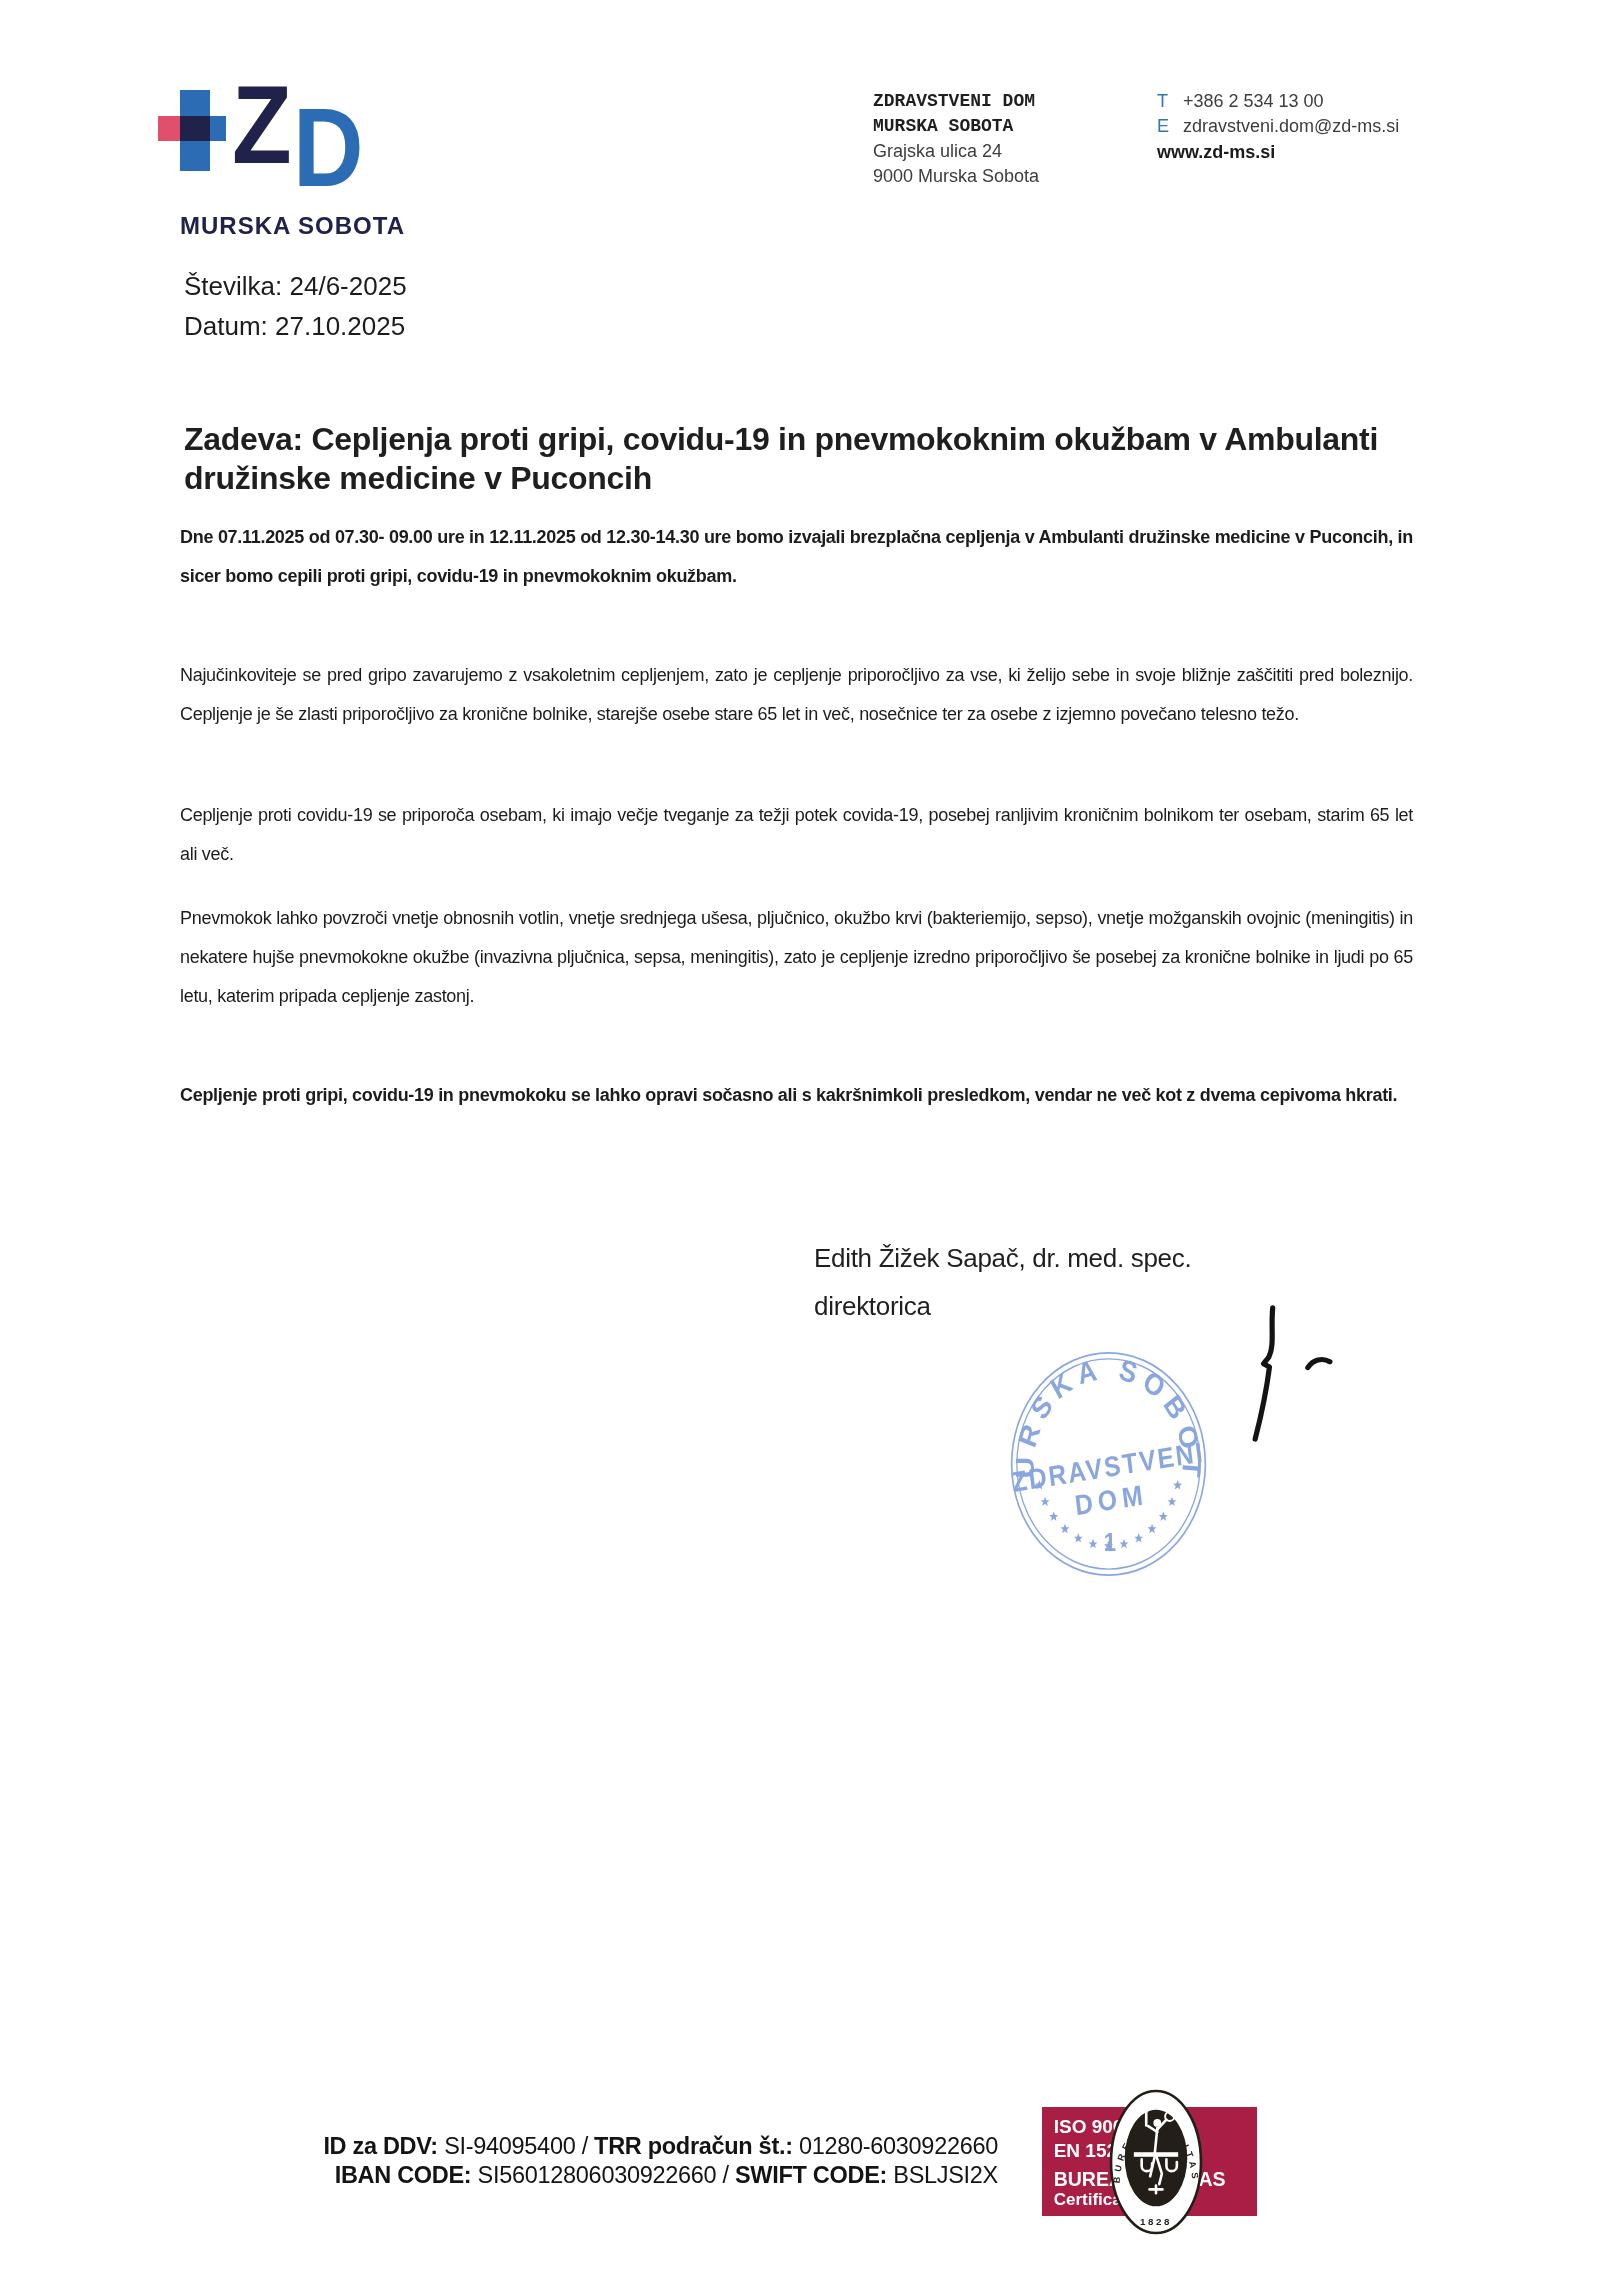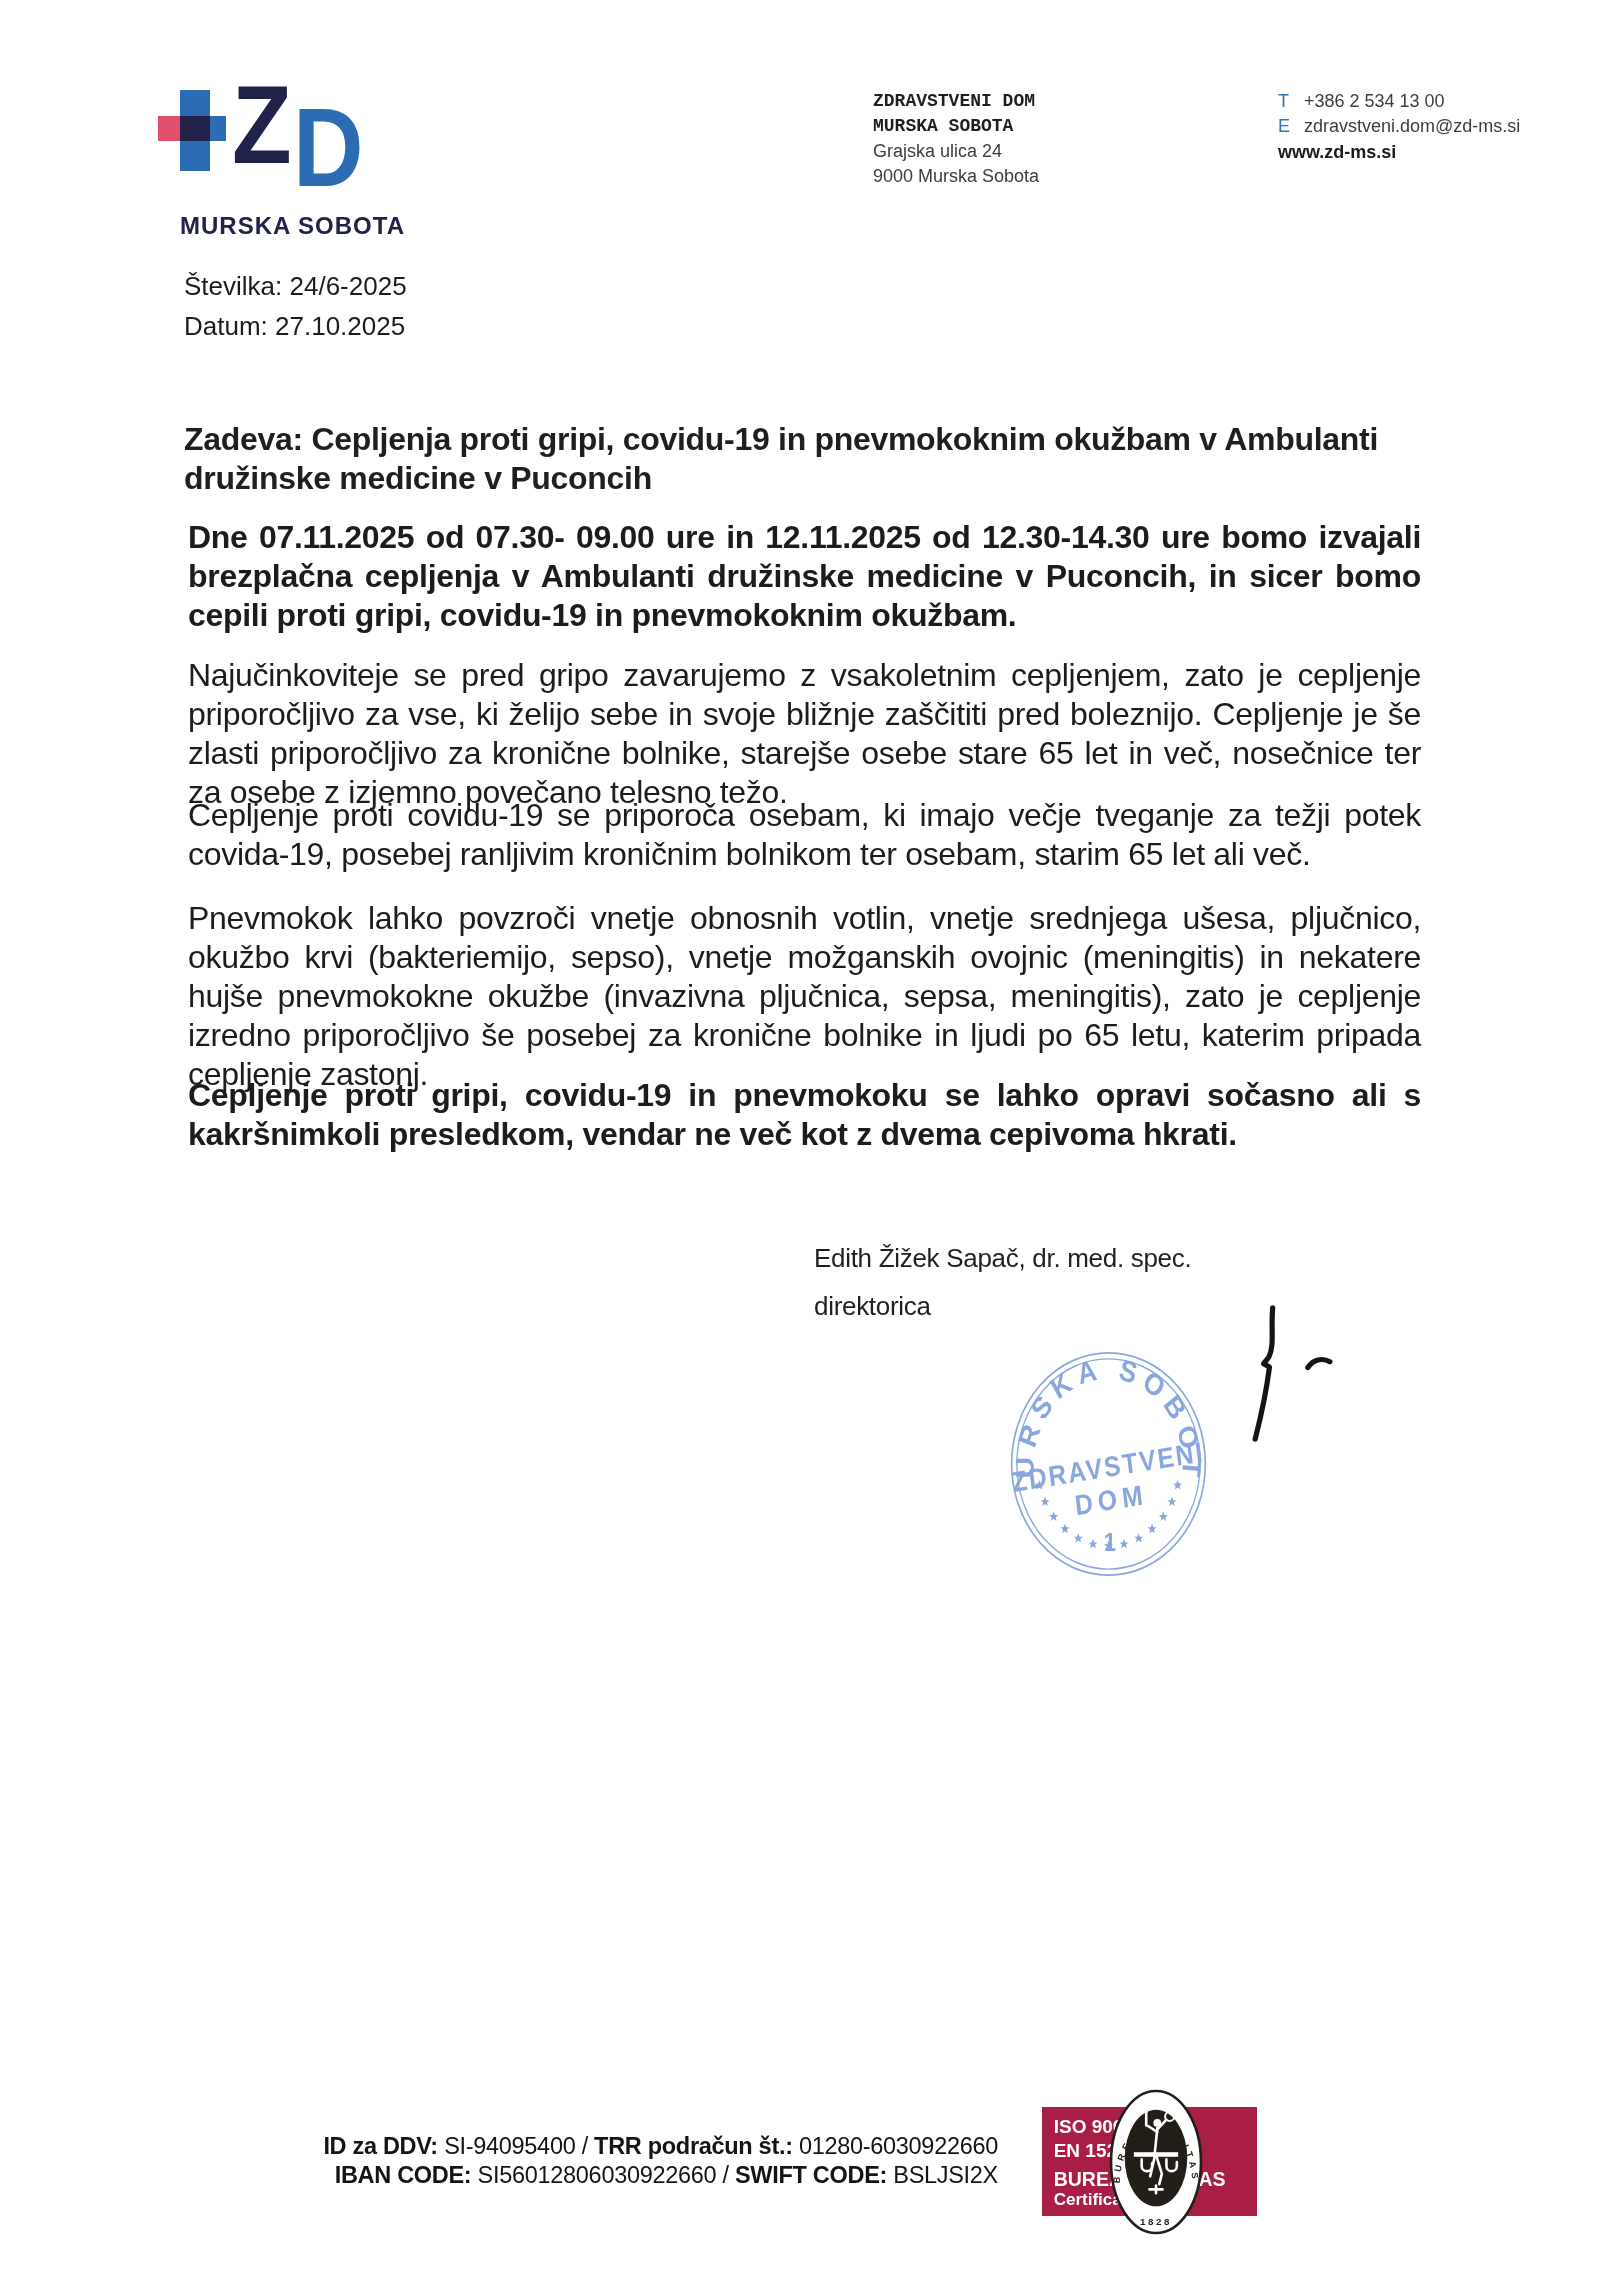--- a/index.html
+++ b/index.html
@@ -14,27 +14,27 @@
   .cp-red{left:158px;top:116px;width:22px;height:25.4px;background:#e0506a;}
   .cp-navy{left:180px;top:116px;width:30px;height:25.4px;background:#20224a;}
   .cp-right{left:210px;top:116px;width:16.3px;height:25.4px;background:#2c6cb5;}
   .logo-letter{position:absolute;font-weight:800;font-size:111px;line-height:1;transform:scaleX(.88);transform-origin:left top;}
   .lz{left:232px;top:70px;color:#20224a;}
   .ld{left:293px;top:93px;color:#2c6cb5;}
   .logo-city{position:absolute;left:180px;top:212px;font-size:24px;font-weight:700;letter-spacing:1px;color:#20224a;}
   
   .org-block{position:absolute;left:873px;top:89px;font-size:18px;line-height:25px;color:#3d3d3d;}
   .org-block .b{font-weight:700;color:#1f1f1f;font-family:Liberation Mono, monospace;}
-  .contact-block{position:absolute;left:1278px;top:89px;font-size:18px;line-height:25.4px;color:#3d3d3d;}
+  .contact-block{position:absolute;left:1157px;top:89px;font-size:18px;line-height:25.4px;color:#3d3d3d;}
   .contact-label{color:#2e75b6;display:inline-block;width:26px;}
   .contact-web{font-weight:700;color:#1b1b1b;}
   
   .meta-block{position:absolute;left:184px;top:266px;font-size:26px;line-height:40px;color:#1c1c1c;}
   .subject{position:absolute;left:184px;top:420px;width:1199px;font-size:32px;line-height:39px;font-weight:700;letter-spacing:-0.3px;}
-  .para{position:absolute;left:188px;width:1233px;font-size:32px;line-height:39px;letter-spacing:-0.3px;text-align:justify;text-align-last:left;color:#1c1c1c;}
+  .para{position:absolute;left:180px;width:1233px;font-size:18px;line-height:39px;letter-spacing:-0.3px;text-align:justify;text-align-last:left;color:#1c1c1c;}
   .p1{top:518px;font-weight:700;}
   .p2{top:656px;}
   .p3{top:796px;}
   .p4{top:899px;}
   .p5{top:1076px;font-weight:700;}
   .sig-block{position:absolute;left:814px;top:1234px;width:521px;text-align:left;font-size:26px;line-height:48px;letter-spacing:-0.3px;}
   
   .stamp-svg{position:absolute;left:998px;top:1337px;}
   .sign-svg{position:absolute;left:1235px;top:1300px;}
   

